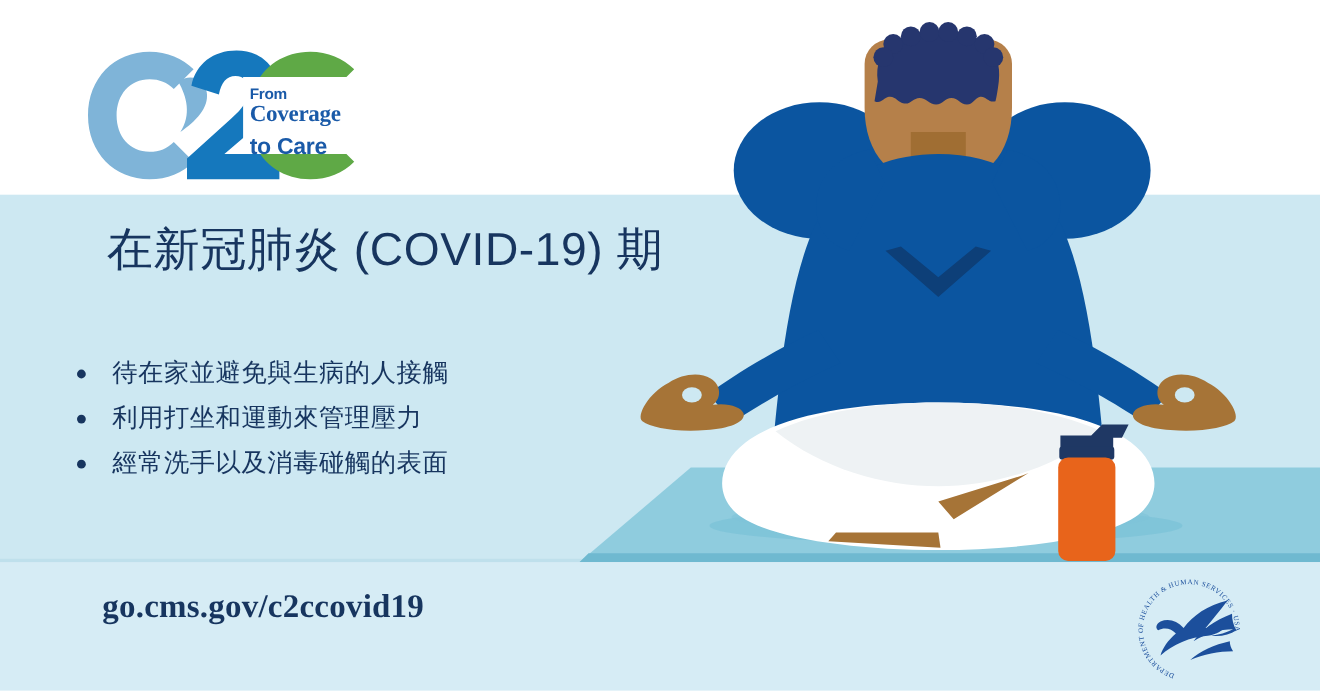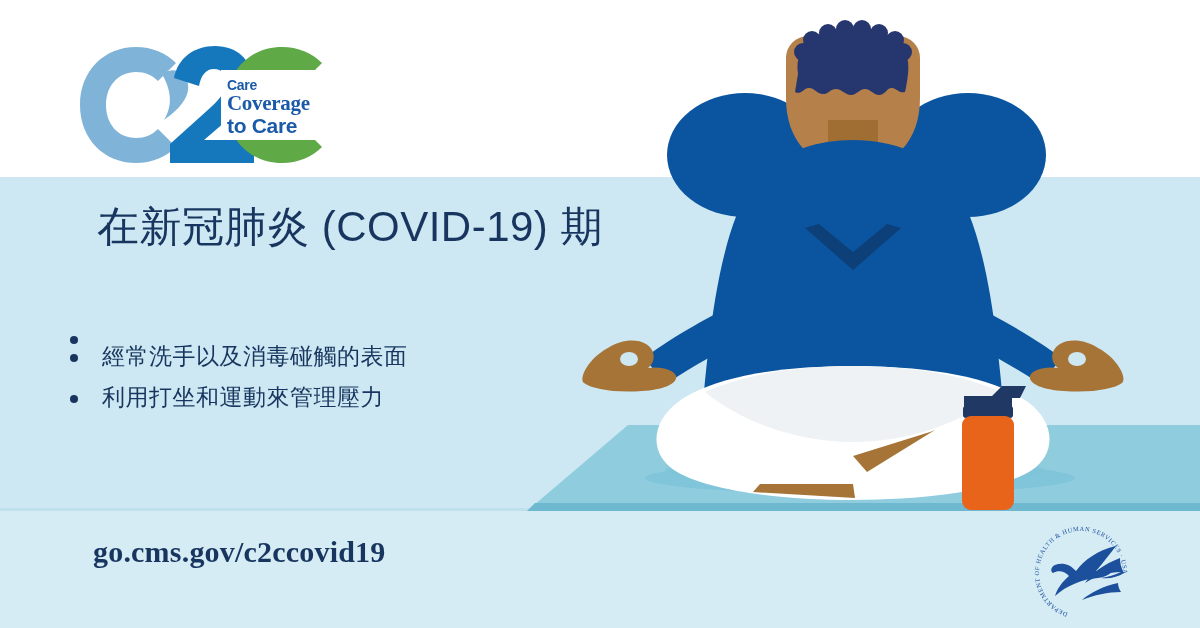--- a/index.html
+++ b/index.html
@@ -42,21 +42,21 @@
   .logo svg{display:block;}
   .logo-tag{
     position:absolute;left:149px;top:34px;
     color:#1a5aa8;
     font-weight:bold;
     line-height:1.02;
     letter-spacing:-0.3px;
   }
   .logo-tag .l1{font-size:14px;display:block;}
   .logo-tag .l2{font-size:21px;display:block;margin-top:1px;font-family:Liberation Serif, serif;}
-  .logo-tag .l3{font-size:21px;display:block;margin-top:0px;}
+  .logo-tag .l3{font-size:21px;display:block;margin-top:8px;}
 
   
   .headline{
     position:absolute;left:70px;top:200px;width:560px;
     color:#17355f;
     font-size:42px;
     line-height:1.28;
     font-weight:400;
     letter-spacing:0.5px;
     text-align:center;
@@ -291,41 +291,42 @@
                C220,91 213,94 204,94
                C186,94 174,80 174,61
                C174,42 186,28 204,28
                C213,28 220,31 226,37
                L244,19
                C234,9 220,3 204,3 Z" fill="#5fa946"></path>
 
       <rect x="143" y="26" width="96" height="70" fill="#ffffff"></rect>
     </svg>
     <div class="logo-tag">
-      <span class="l1">Care</span>
+      <span class="l1">From</span>
       <span class="l2">Coverage</span>
       <span class="l3">to Care</span>
     </div>
   </div>
 
   <div class="headline">
     <span>在新冠肺炎 (COVID-19) 期</span>
   </div>
 
   <ul class="bullets">
     <li>
       <span class="dot"></span>
+      <span>待在家並避免與生病的人接觸</span>
+    </li>
+    <li>
+      <span class="dot"></span>
+      <span>利用打坐和運動來管理壓力</span>
     </li>
     <li>
       <span class="dot"></span>
       <span>經常洗手以及消毒碰觸的表面</span>
-    </li>
-    <li>
-      <span class="dot"></span>
-      <span>利用打坐和運動來管理壓力</span>
     </li>
   </ul>
 
   <div class="url">go.cms.gov/c2ccovid19</div>
 
   <div class="seal">
     <svg width="106" height="102" viewBox="0 0 106 102" xmlns="http://www.w3.org/2000/svg">
       <defs>
         <path id="sealring" d="M53,95 A42,42 0 1 1 53,11 A42,42 0 1 1 53,95" fill="none"></path>
       </defs>

